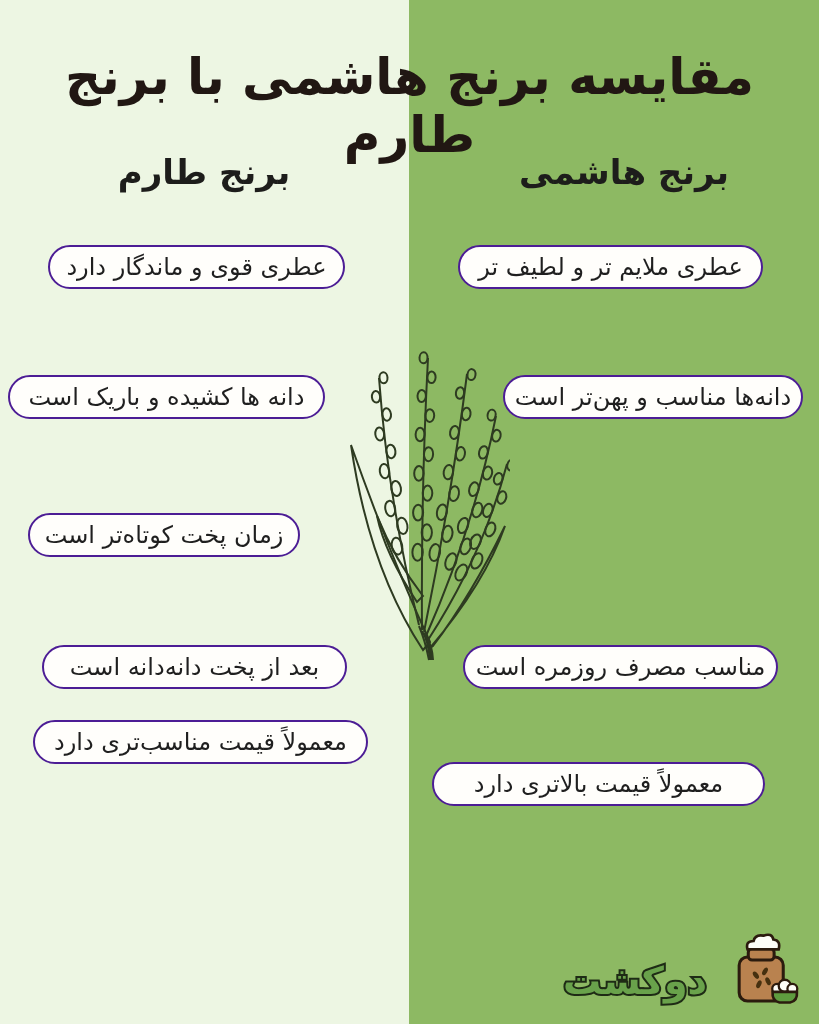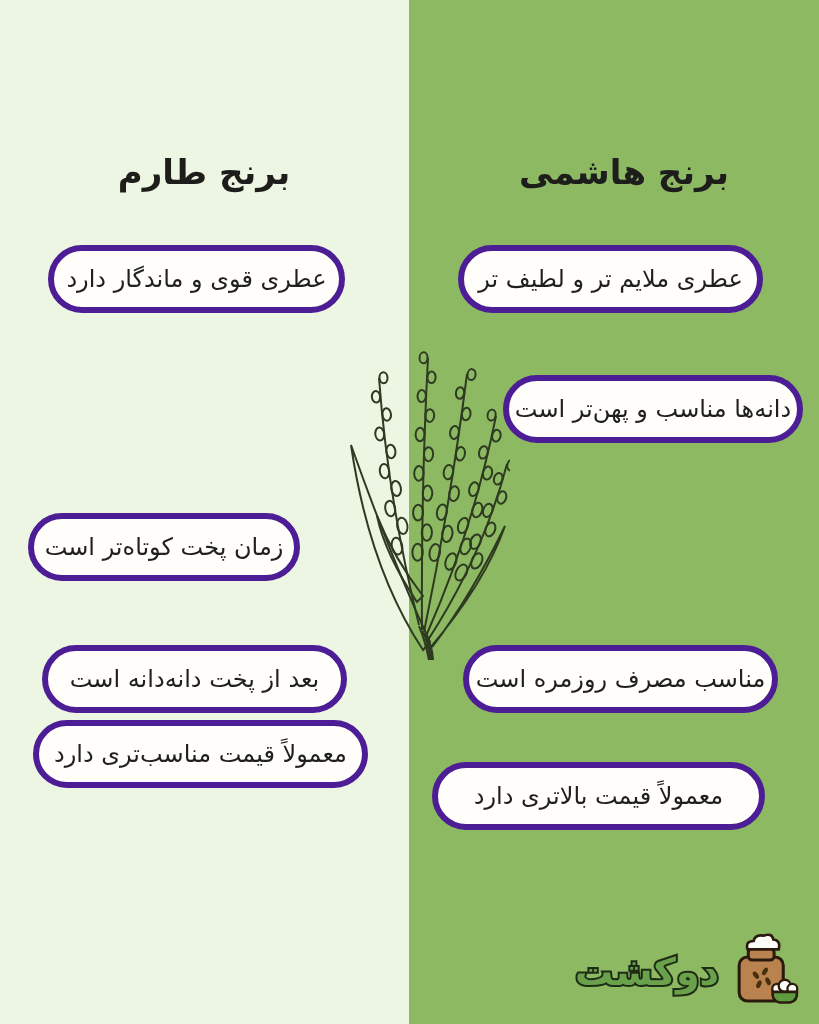--- a/index.html
+++ b/index.html
@@ -24,23 +24,23 @@
     position:absolute;top:152px;width:390px;
     text-align:center;
     font-size:34px;font-weight:bold;
     color:#1d1d1b;
     margin-left:9px;
   }
   .col-header.right{right:0;}
   .col-header.left{left:0;}
   .bubble{
     position:absolute;
-    height:68px;
+    height:44px;
     background:#fffefb;
-    border:6px solid #4c1d95;
+    border:2px solid #4c1d95;
     border-radius:40px;
     display:flex;align-items:center;justify-content:center;
     font-size:24px;color:#1f1f1f;
     white-space:nowrap;
     box-sizing:border-box;
     padding:2px 14px;
   }
   
   .bL1{top:245px;left:48px;width:297px;}
   .bL2{top:375px;left:8px;width:317px;}
@@ -52,44 +52,46 @@
   .bR2{top:375px;left:503px;width:300px;}
   .bR3{top:513px;left:505px;width:303px;}
   .bR4{top:645px;left:463px;width:315px;}
   .bR5{top:762px;left:432px;width:333px;}
 
   .plant{
     position:absolute;left:333px;top:340px;width:177px;height:322px;
   }
   .brand{
     position:absolute;right:16px;bottom:12px;
-    display:flex;align-items:center;gap:0;
+    display:flex;align-items:flex-end;gap:12px;
     direction:ltr;
   }
   .brand-text-svg{display:block;}
   .brand-icon{display:block;}
 </style>
 </head>
 <body>
 
 <div class="poster">
 
   <div class="half half-left"></div>
   <div class="half half-right"></div>
 
+  <div class="title">مقایسه برنج هاشمی با برنج طارم</div>
 
   <div class="col-header right">برنج هاشمی</div>
   <div class="col-header left">برنج طارم</div>
 
   <div class="bubble bR1">عطری ملایم  تر و لطیف تر</div>
   <div class="bubble bR2">دانه‌ها مناسب و پهن‌تر است</div>
   <div class="bubble bR4">مناسب مصرف روزمره است</div>
   <div class="bubble bR5">معمولاً قیمت بالاتری دارد</div>
 
   <div class="bubble bL1">عطری قوی و ماندگار دارد</div>
+  <div class="bubble bL2">دانه ها کشیده و باریک است</div>
   <div class="bubble bL3">زمان پخت کوتاه‌تر است</div>
   <div class="bubble bL4">بعد از پخت دانه‌دانه است</div>
   <div class="bubble bL5">معمولاً قیمت مناسب‌تری دارد</div>
 
   <svg class="plant" id="plant-svg" viewBox="0 0 177 322" fill="none" stroke="#2e3b21" stroke-width="2">
 
     <path d="M90,310 Q36,228 18,105 Q58,218 97,302 Z"></path>
     <path d="M97,308 Q152,243 172,186 Q138,256 100,306 Z"></path>
     <path d="M84,262 Q52,214 44,176 Q62,220 90,256 Z"></path>
 

